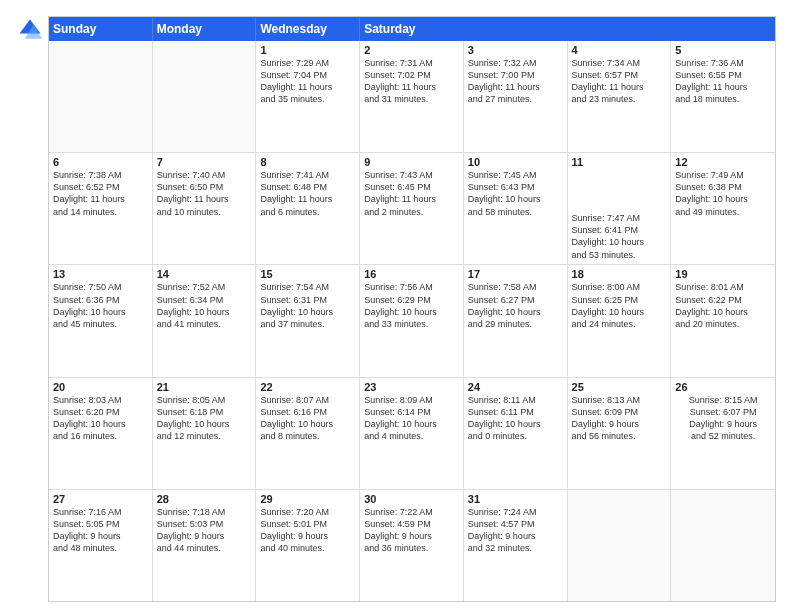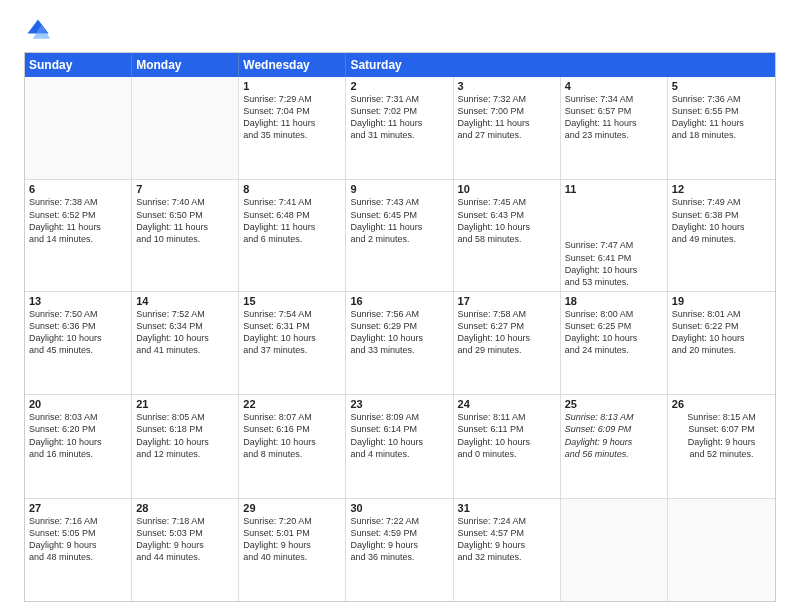--- a/index.html
+++ b/index.html
@@ -6,23 +6,23 @@
     body {
       font-family: Arial, sans-serif;
       background: #fff;
       width: 792px;
       height: 612px;
       overflow: hidden;
     }
     .page {
       width: 792px;
       height: 612px;
-      padding: 16px 16px 10px 24px;
-      display: flex;
-      flex-direction: column;
+      padding: 16px 16px 10px 16px;
+      display: flex;
+      flex-direction: row;
     }
     .header {
       display: flex;
       justify-content: space-between;
       align-items: flex-start;
       margin-bottom: 8px;
     }
     .logo {
       display: flex;
       align-items: center;
@@ -309,21 +309,21 @@
           </div>
           <div class="cal-cell">
             <span class="day-number">24</span>
             <div class="cell-text" style="white-space: pre-line;">Sunrise: 8:11 AM
 Sunset: 6:11 PM
 Daylight: 10 hours
 and 0 minutes.</div>
           </div>
           <div class="cal-cell">
             <span class="day-number">25</span>
-            <div class="cell-text" style="white-space: pre-line; font-style: italic;">Sunrise: 8:13 AM
+            <div class="cell-text" style="white-space: pre-line;">Sunrise: 8:13 AM
 Sunset: 6:09 PM
 Daylight: 9 hours
 and 56 minutes.</div>
           </div>
           <div class="cal-cell">
             <span class="day-number">26</span>
             <div class="cell-text" style="white-space: pre-line; text-align: center;">Sunrise: 8:15 AM
 Sunset: 6:07 PM
 Daylight: 9 hours
 and 52 minutes.</div>

